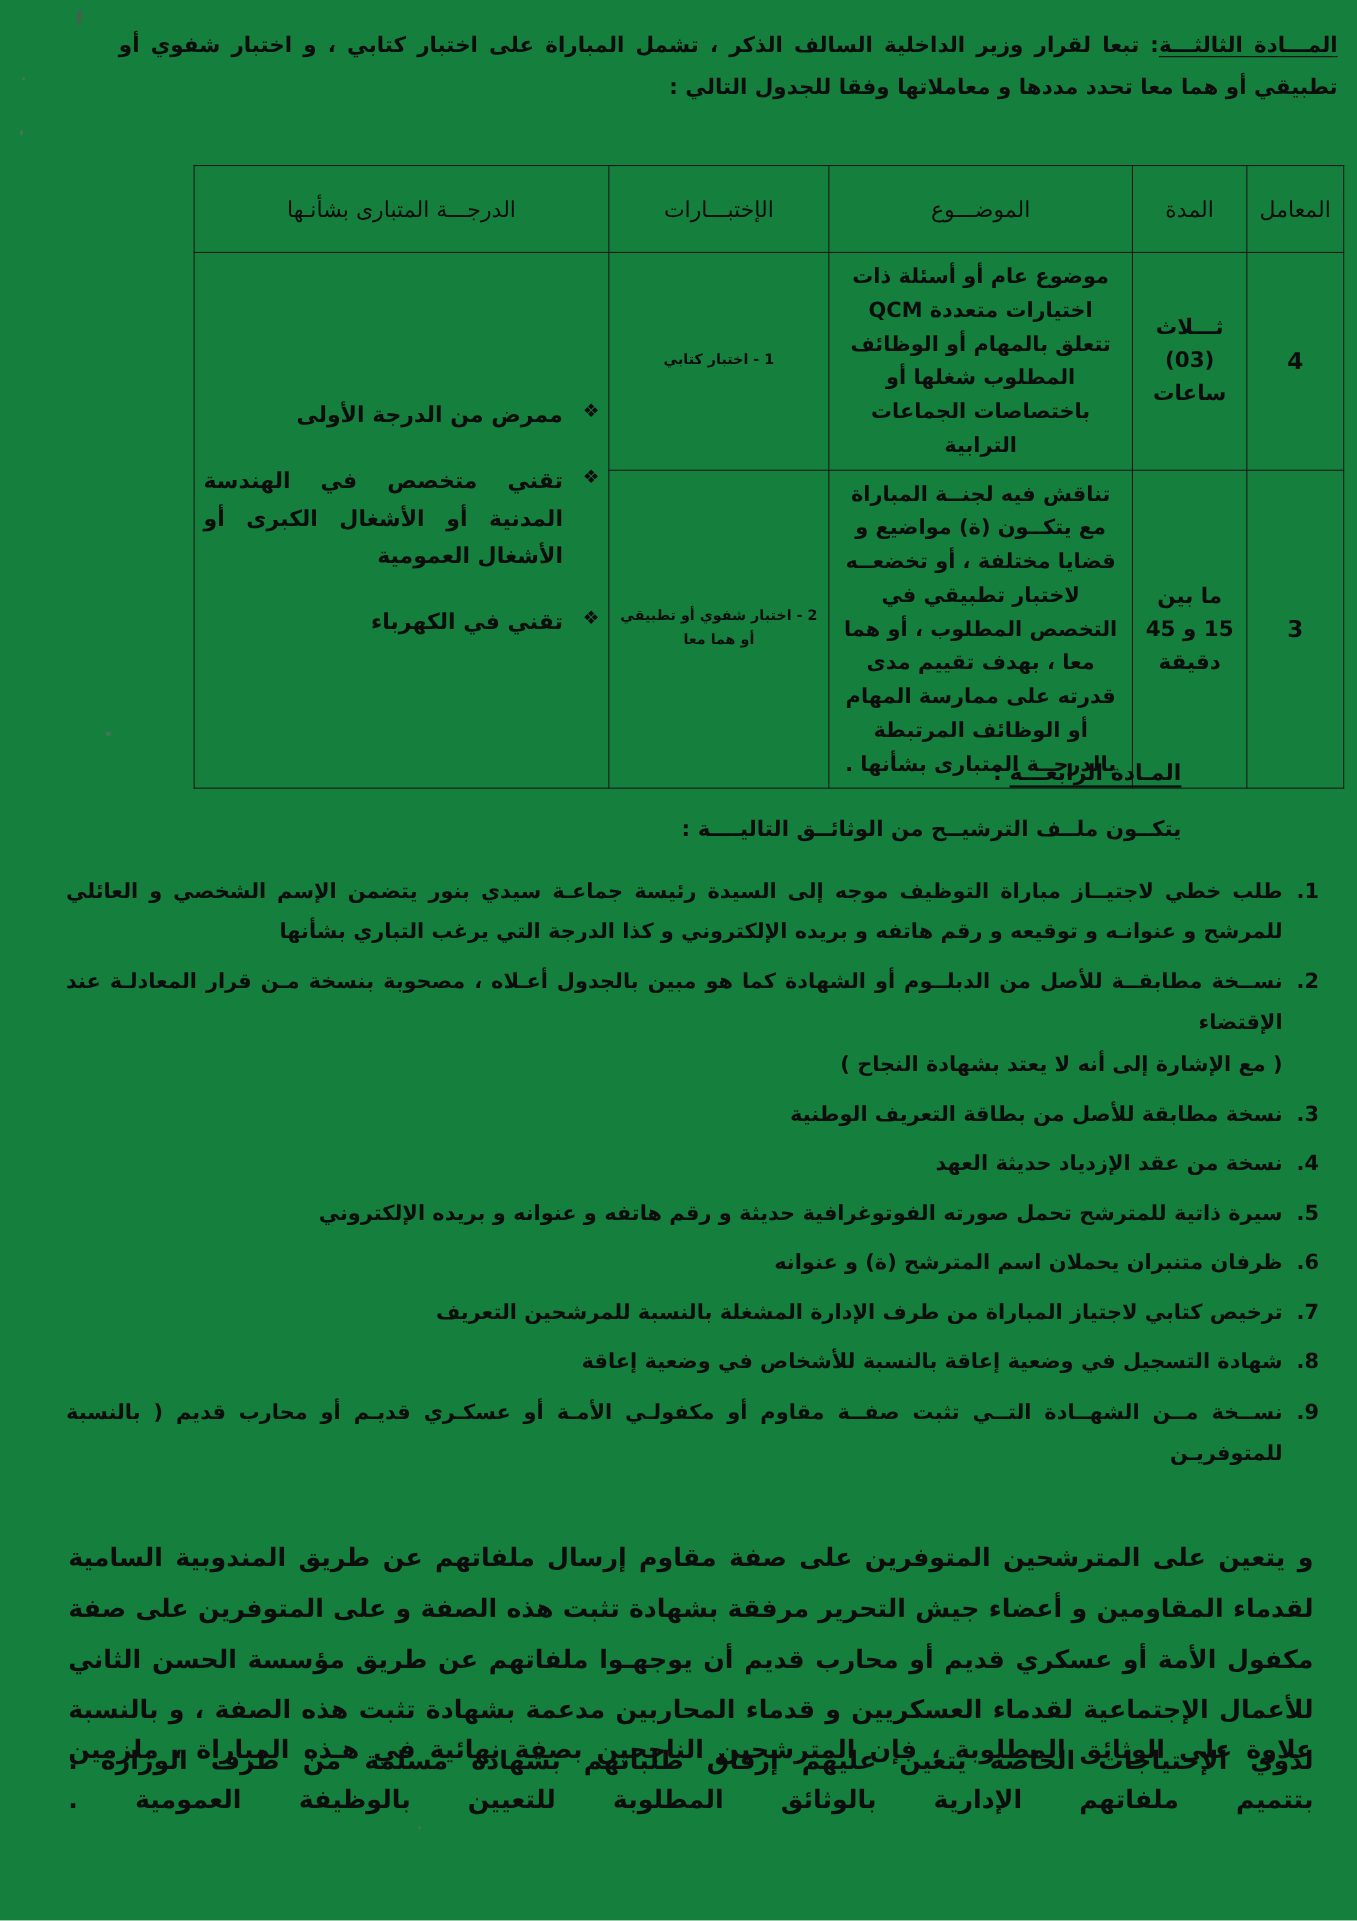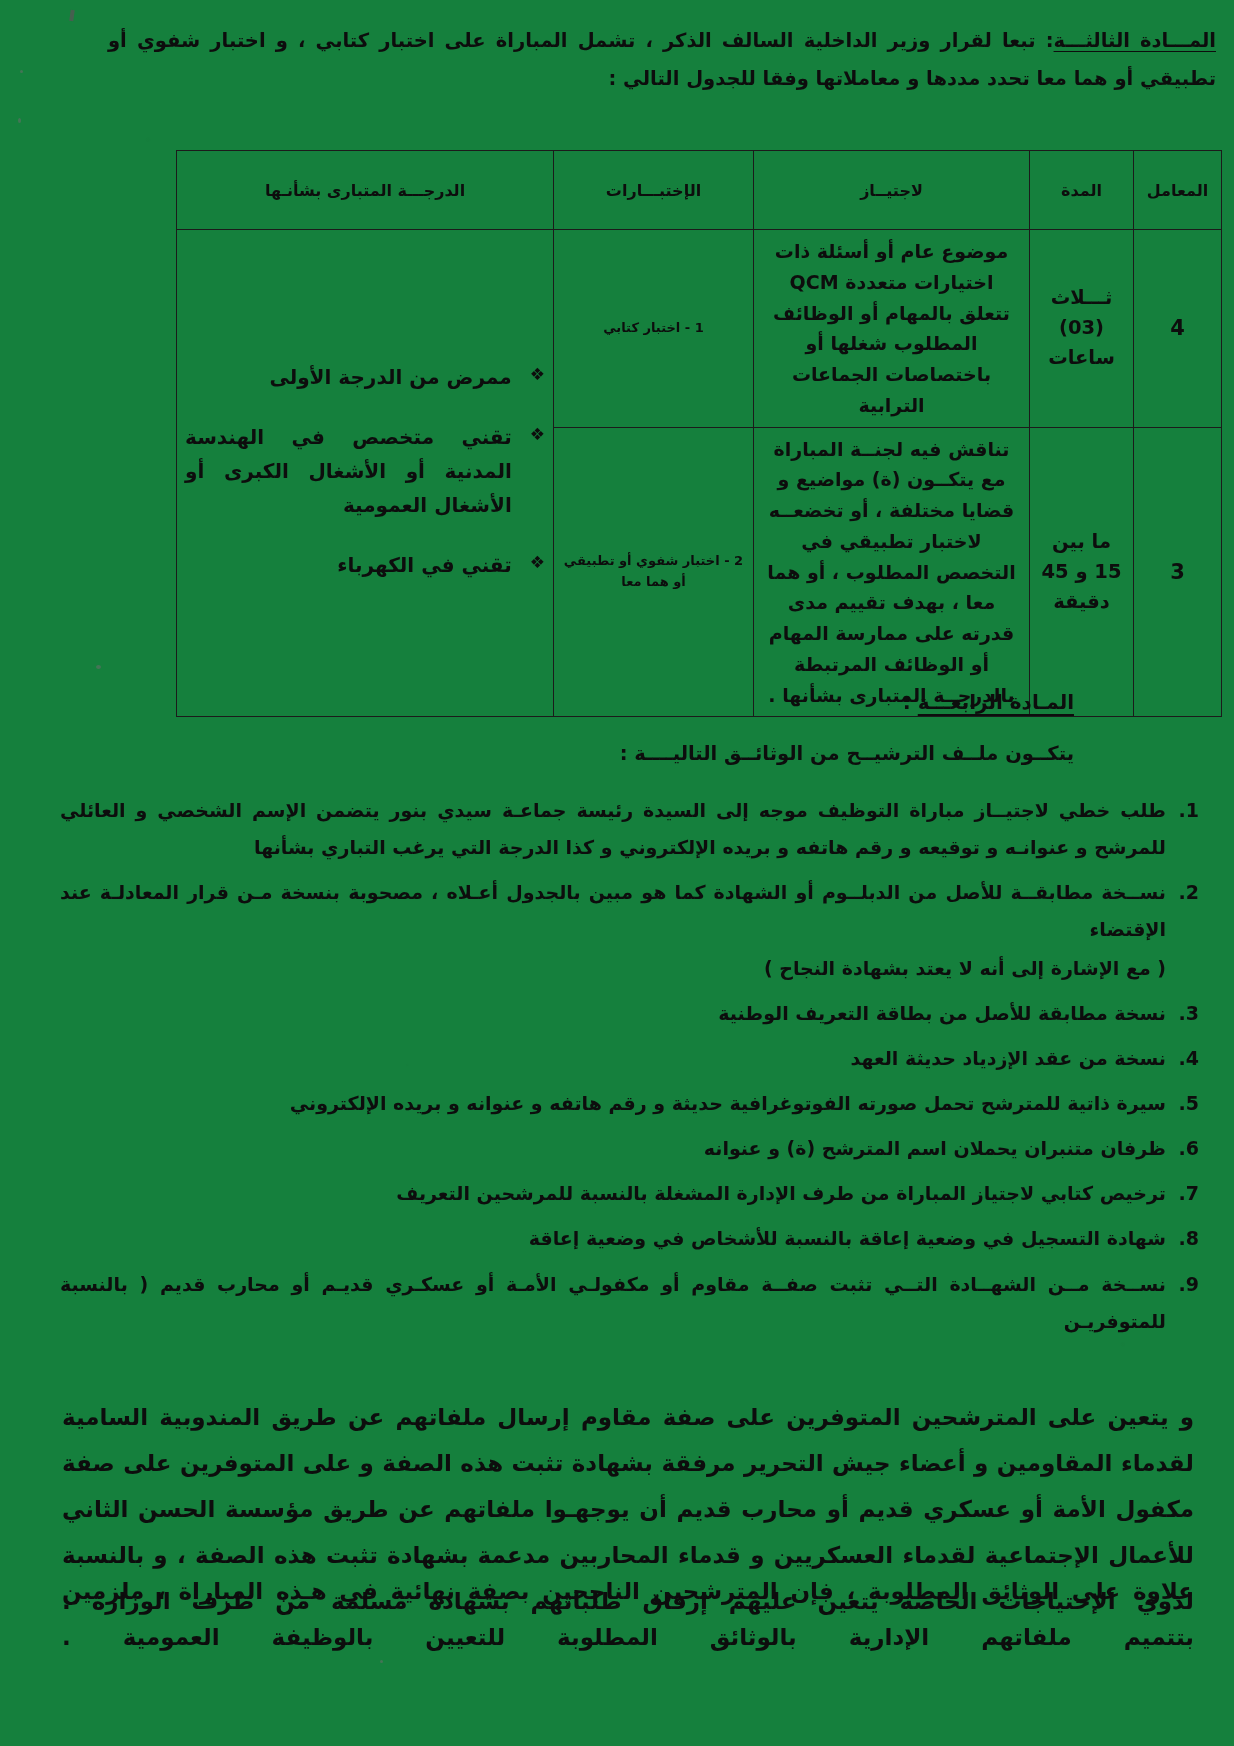--- a/index.html
+++ b/index.html
@@ -75,22 +75,22 @@
     border-collapse: collapse;
     table-layout: fixed;
   }
   table.exam th, table.exam td {
     border: 1.4px solid #1b1b1b;
     vertical-align: middle;
     padding: 6px 8px;
     text-align: center;
   }
   table.exam th {
-    font-size: 16px;
-    font-weight: 700;
+    font-size: 20px;
+    font-weight: 400;
     height: 66px;
     letter-spacing: .5px;
     margin-left: 40px;
   }
   .col-coef { width: 88px; }
   .col-dur  { width: 104px; }
   .col-subj { width: 276px; }
   .col-test { width: 200px; }
   .col-deg  { width: auto; }
 
@@ -236,21 +236,21 @@
         <col class="col-coef">
           <col class="col-dur">
           <col class="col-subj">
           <col class="col-test">
           <col class="col-deg">
       </colgroup>
       <thead>
         <tr>
           <th>المعامل</th>
           <th>المدة</th>
-          <th>لاجتيــاز</th>
+          <th>الموضـــوع</th>
           <th>الإختبـــارات</th>
           <th>الدرجـــة المتبارى بشأنـها</th>
         </tr>
       </thead>
       <tbody>
         <tr style="height:162px;">
           <td class="coef">4</td>
           <td class="dur">ثـــلاث (03) ساعات</td>
           <td class="subj">موضوع عام أو أسئلة ذات اختيارات متعددة QCM تتعلق بالمهام أو الوظائف المطلوب شغلها أو باختصاصات الجماعات الترابية</td>
           <td class="test">1 - اختبار كتابي</td>

